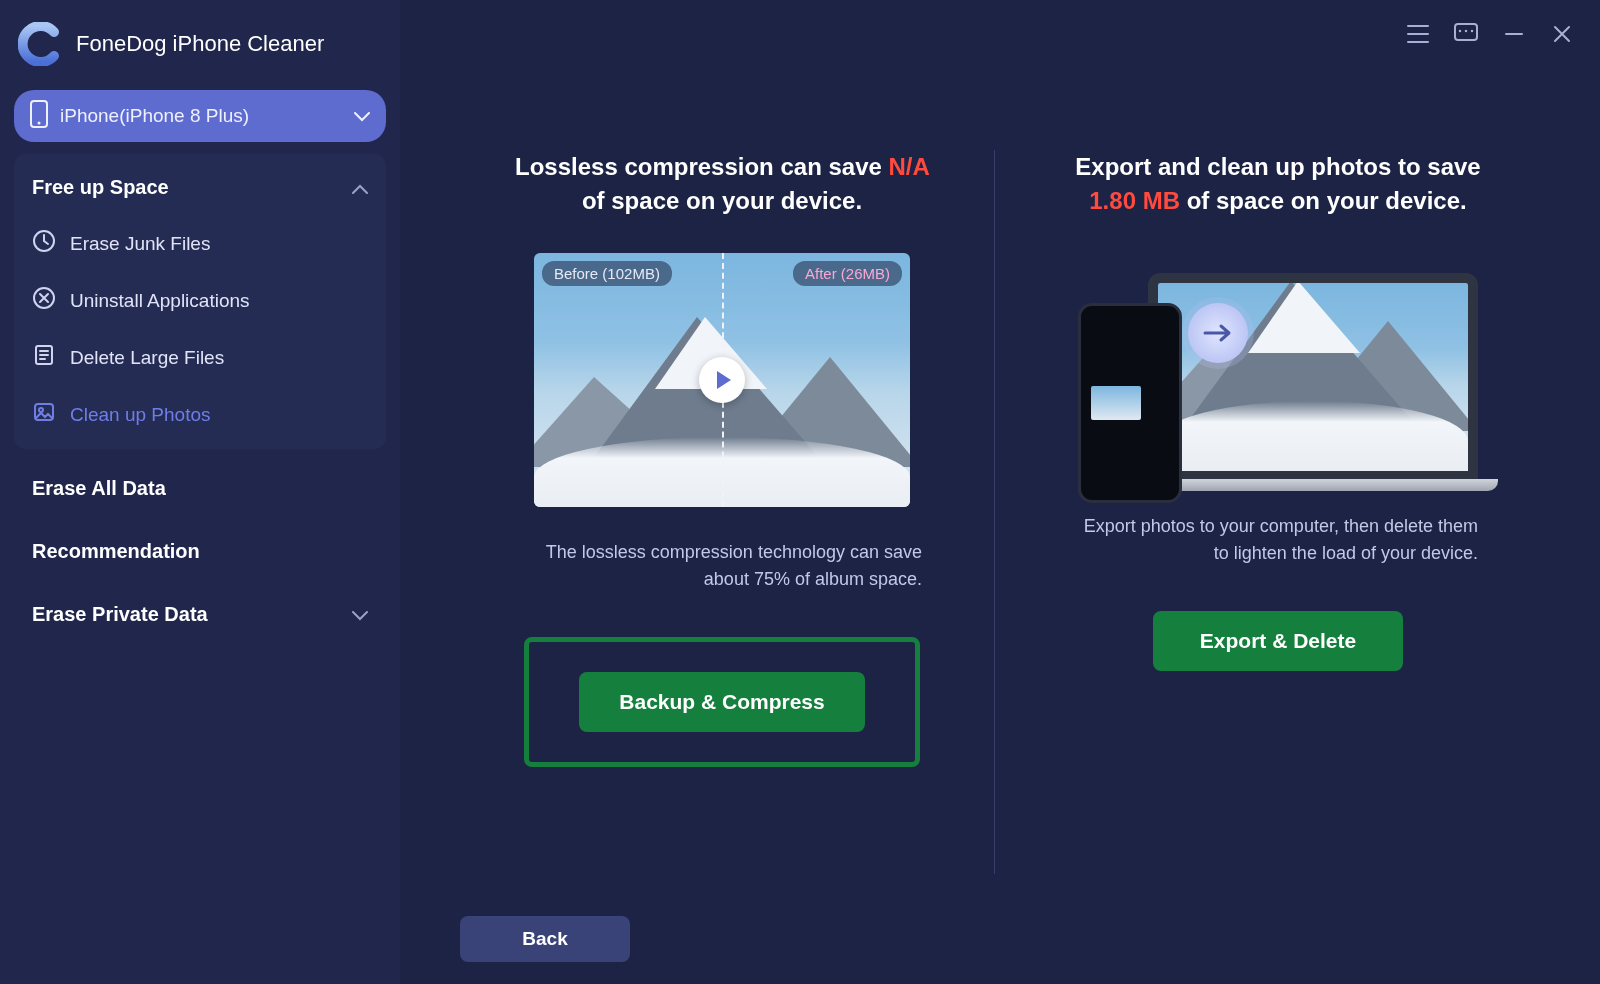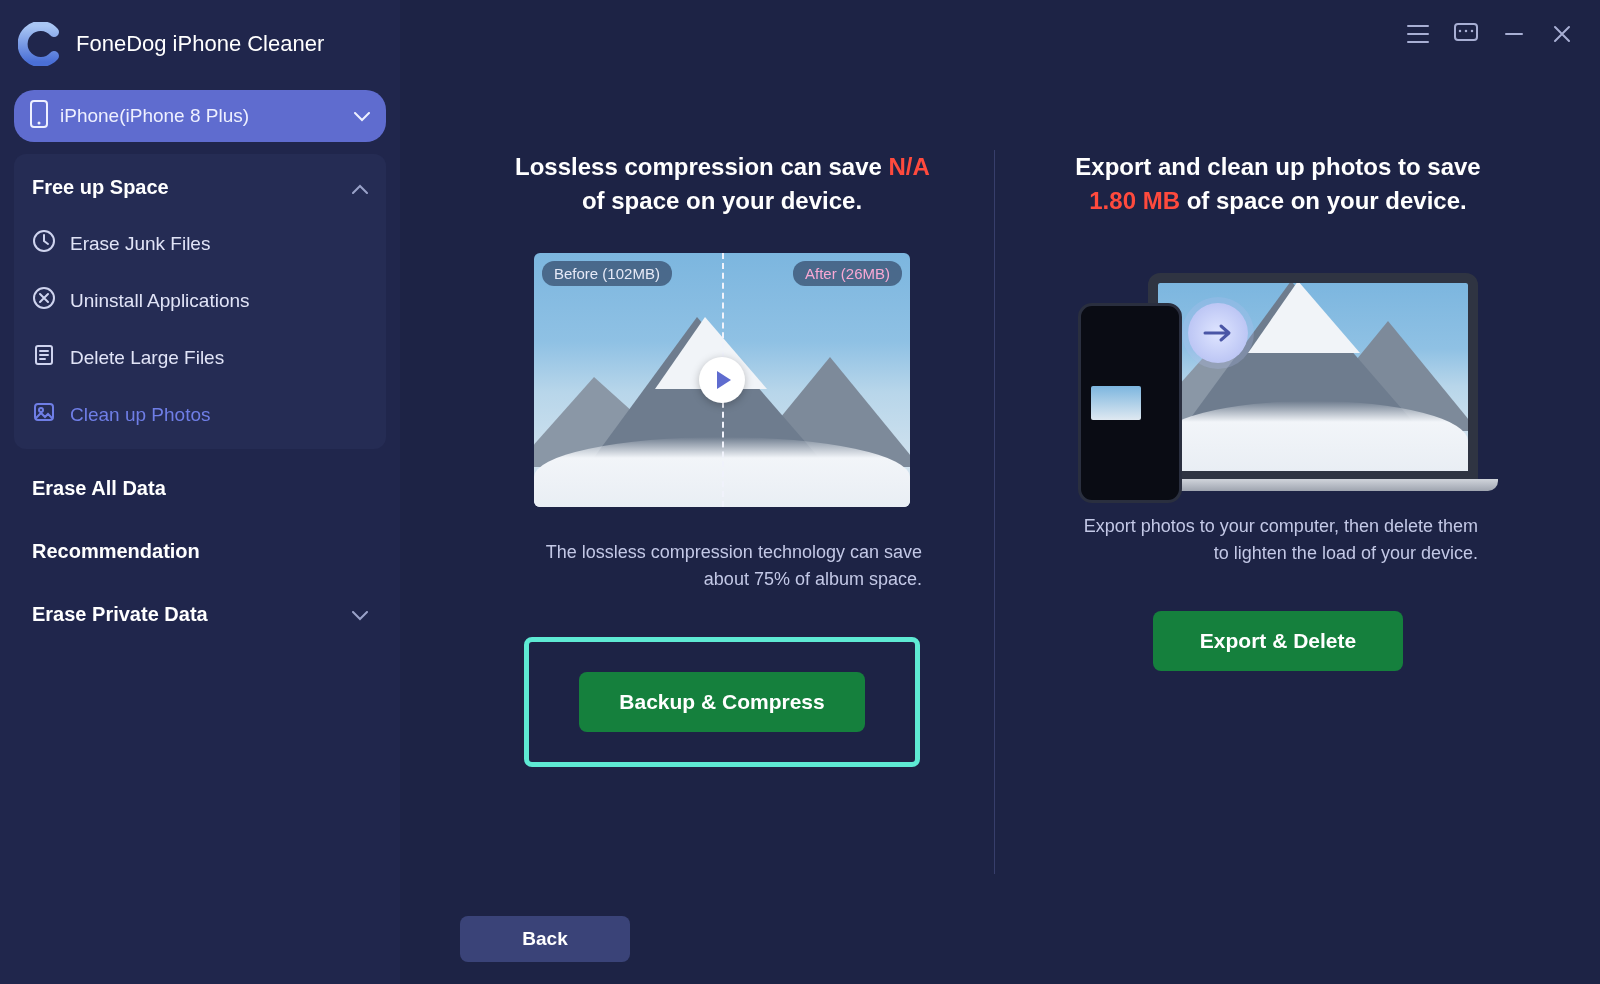--- a/index.html
+++ b/index.html
@@ -255,21 +255,21 @@
     color:#fff;
     border:none;
     border-radius:8px;
     font-size:21px;
     font-weight:700;
     padding:18px 40px;
     min-width:250px;
     cursor:pointer;
   }
   .highlight-box {
-    border:5px solid #5eead4;
+    border:5px solid #15803d;
     border-radius:8px;
     padding: 30px 50px;
   }
   .back-btn {
     position:absolute;
     left:60px; bottom:22px;
     width:170px; height:46px;
     background:#3a4378;
     border:none; color:#fff;
     font-size:19px; font-weight:600;

